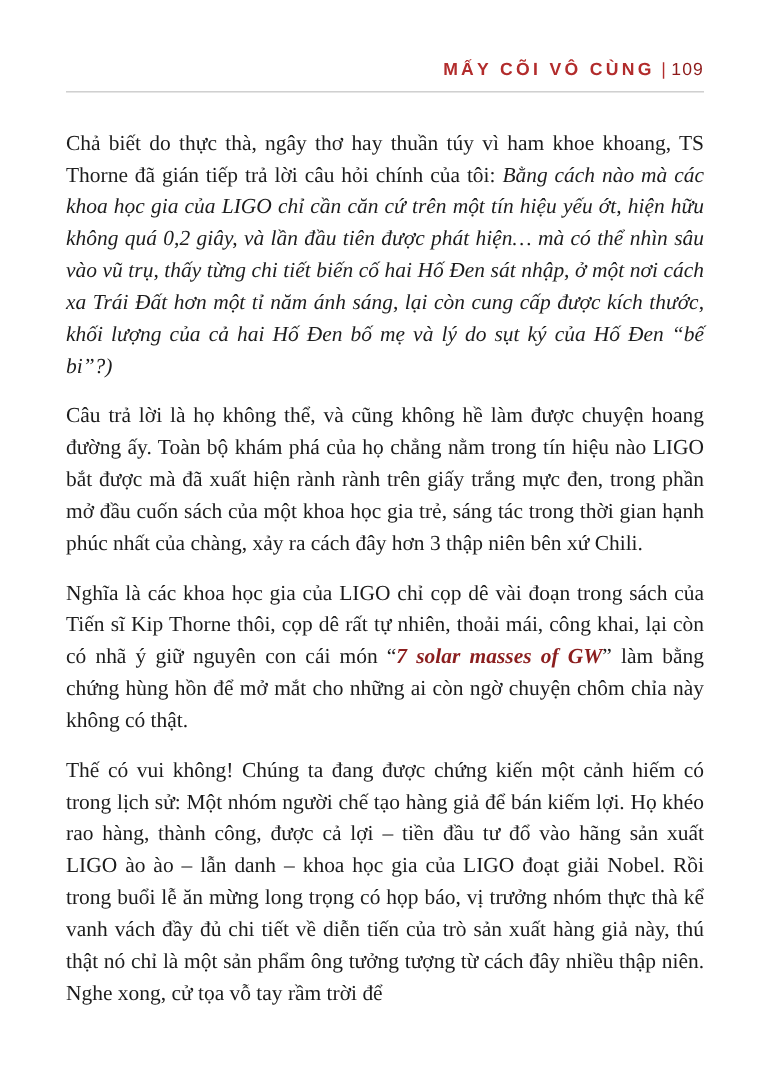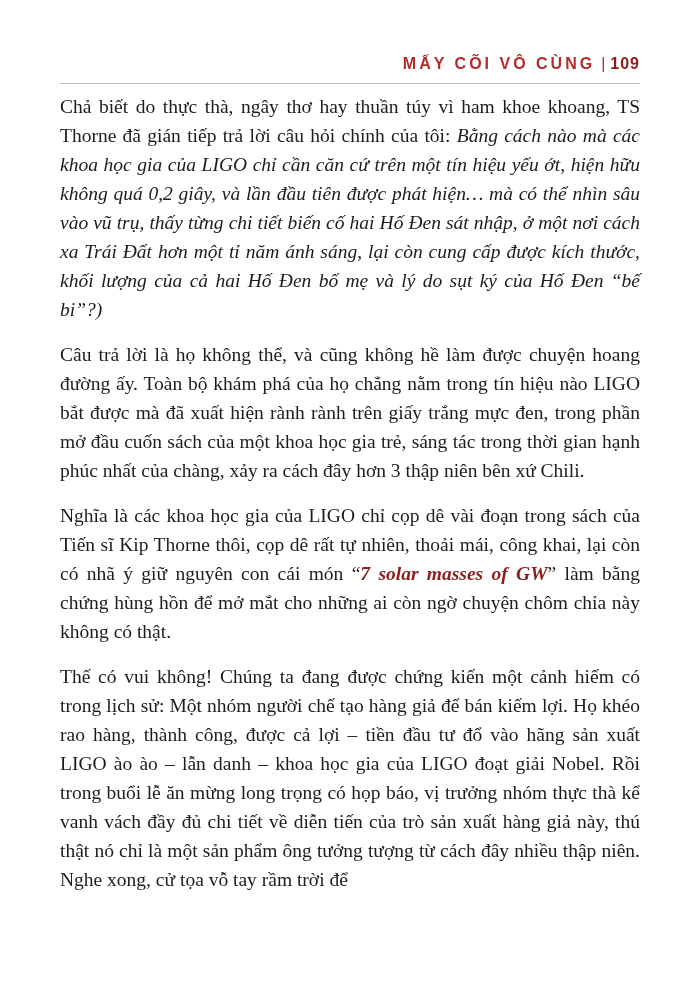--- a/index.html
+++ b/index.html
@@ -23,26 +23,26 @@
     text-align:right;
     font-family:"Liberation Sans","DejaVu Sans",sans-serif;
     font-size:16px;
     line-height:20px;
     letter-spacing:3px;
     font-weight:600;
     color:var(--header-red);
     white-space:nowrap;
   }
   .header-sep{font-weight:400;margin:0 2px 0 6px;color:var(--header-red);}
-  .header-num{font-weight:700;letter-spacing:1px;color:var(--pagenum-red);}
+  .header-num{font-weight:400;letter-spacing:1px;color:var(--pagenum-red);}
   .header-rule{
     border:none;border-top:1px solid var(--rule-gray);
     margin:9px 0 0 0;
   }
-  .bodytext{margin-top:8px;}
+  .bodytext{margin-top:32px;}
   .bodytext p{
     margin:0 0 16px 0;
     font-size:19.5px;
     line-height:29px;
     text-align:justify;
     text-justify:inter-word;
   }
   .it{font-style:italic;}
   .hl{font-style:italic;font-weight:700;color:var(--hl-red);}
 </style>

